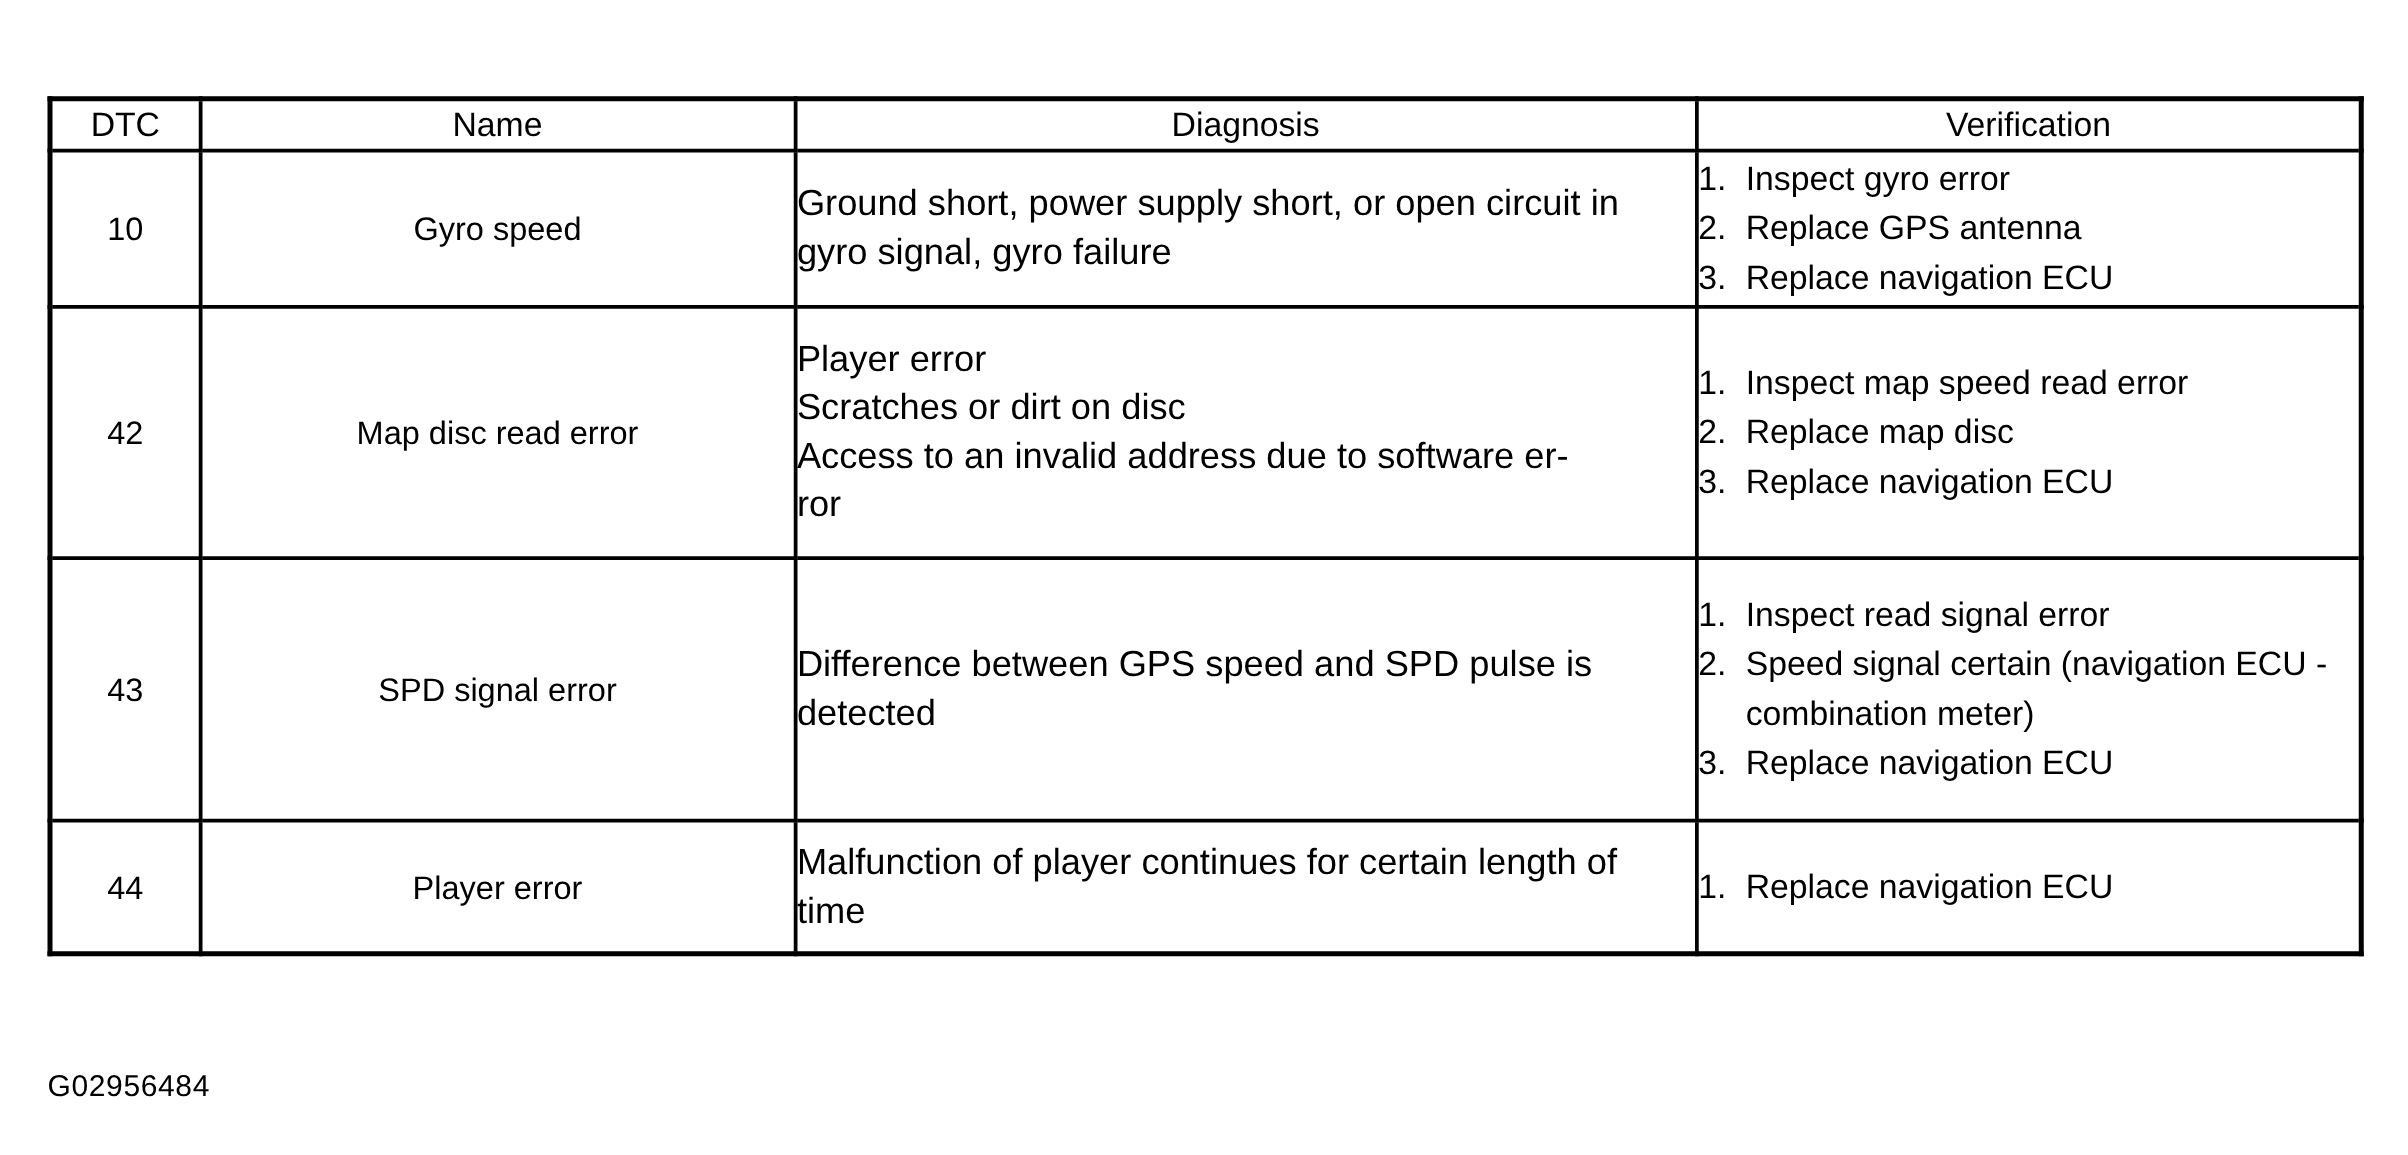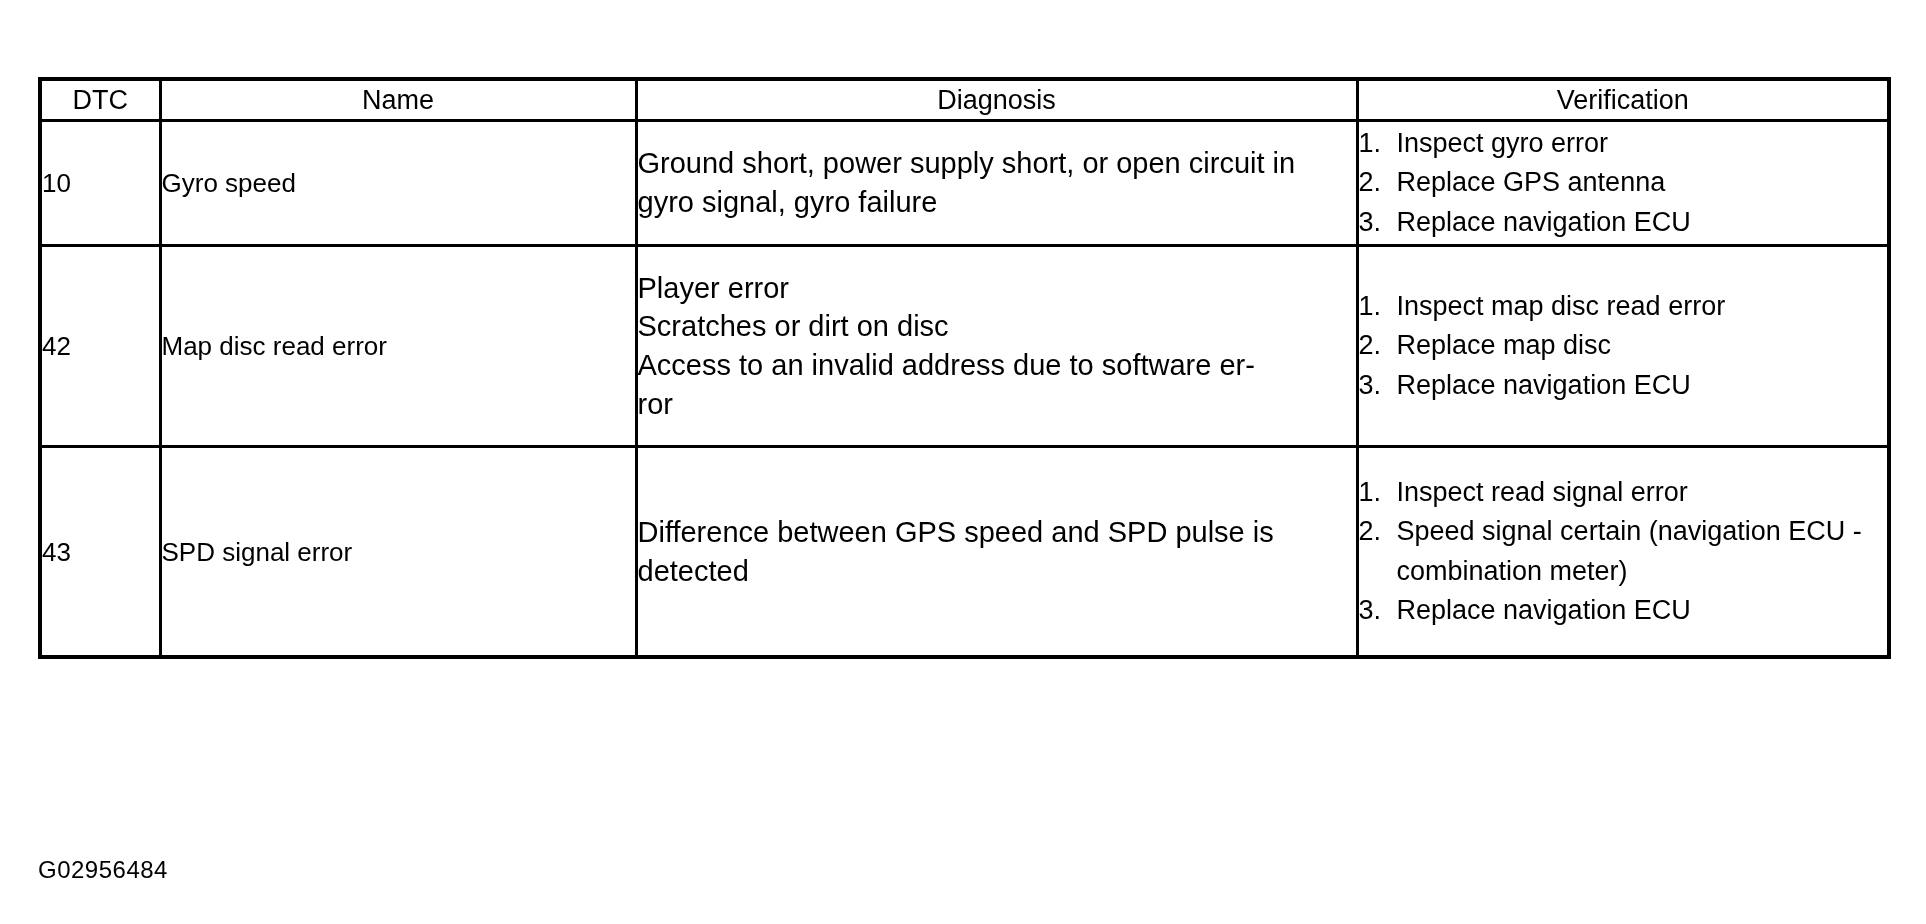--- a/index.html
+++ b/index.html
@@ -46,21 +46,21 @@
     font-size: 26px;
     line-height: 1.0;
   }
   .dtc-table thead th {
     height: 38px;
     text-align: center;
     font-size: 27px;
     padding: 0 6px;
   }
   .cell-center {
-    text-align: left;
+    text-align: center;
     padding: 0 8px;
   }
   .cell-text {
     text-align: left;
     padding: 10px 14px 10px 16px;
   }
   .cell-text p {
     margin: 0;
     padding: 0;
     font-size: 29px;
@@ -150,21 +150,21 @@
         <td class="cell-center">Map disc read error</td>
         <td class="cell-text">
           <p>Player error
 Scratches or dirt on disc
 Access to an invalid address due to software er-
 ror</p>
         </td>
         <td class="cell-list">
           <div class="step">
             <span class="step-num">1.</span>
-            <span class="step-text">Inspect map disc read error</span>
+            <span class="step-text">Inspect map speed read error</span>
           </div>
           <div class="step">
             <span class="step-num">2.</span>
             <span class="step-text">Replace map disc</span>
           </div>
           <div class="step">
             <span class="step-num">3.</span>
             <span class="step-text">Replace navigation ECU</span>
           </div>
         </td>
@@ -185,19 +185,32 @@
             <span class="step-num">2.</span>
             <span class="step-text">Speed signal certain (navigation ECU - combination meter)</span>
           </div>
           <div class="step">
             <span class="step-num">3.</span>
             <span class="step-text">Replace navigation ECU</span>
           </div>
         </td>
       </tr>
 
+      <tr class="row-44">
+        <td class="cell-center">44</td>
+        <td class="cell-center">Player error</td>
+        <td class="cell-text">
+          <p>Malfunction of player continues for certain length of time</p>
+        </td>
+        <td class="cell-list">
+          <div class="step">
+            <span class="step-num">1.</span>
+            <span class="step-text">Replace navigation ECU</span>
+          </div>
+        </td>
+      </tr>
 
     </tbody>
   </table>
 
   <div class="figure-caption">G02956484</div>
 
 </div>
 
 </body></html>

